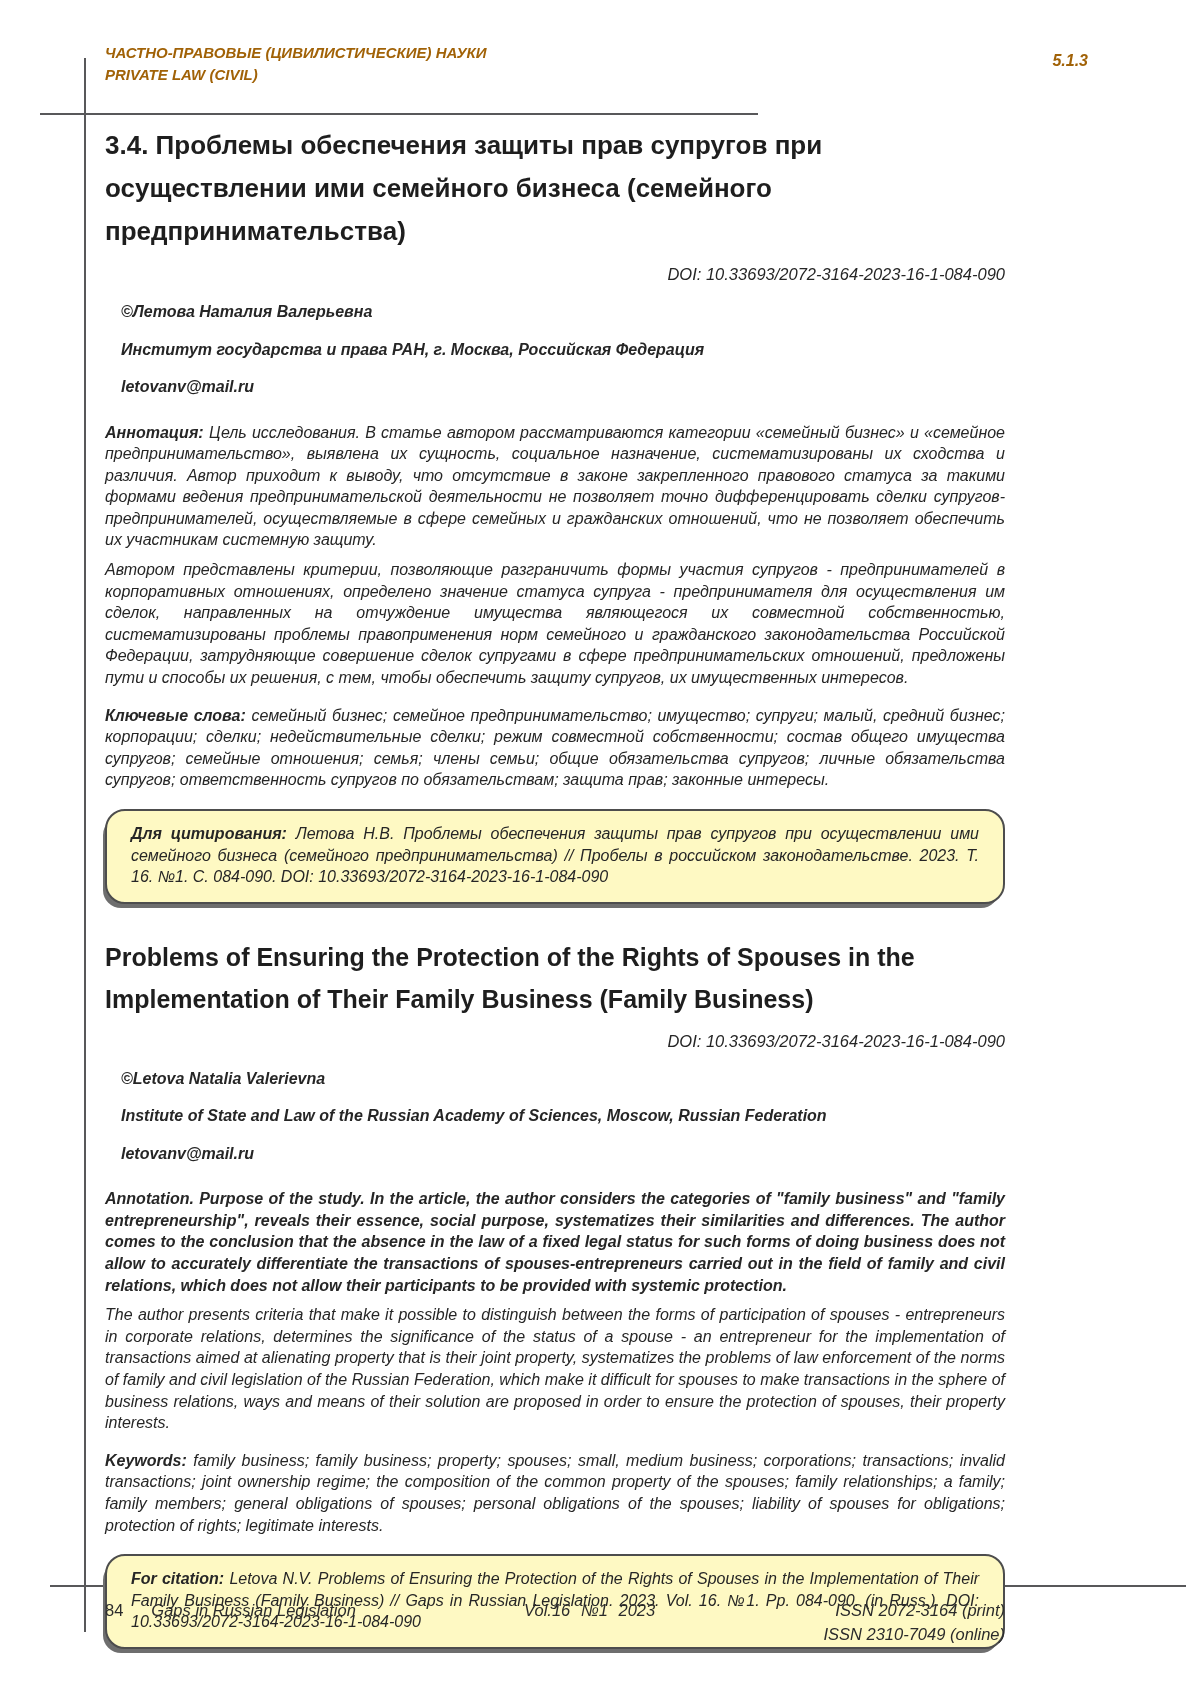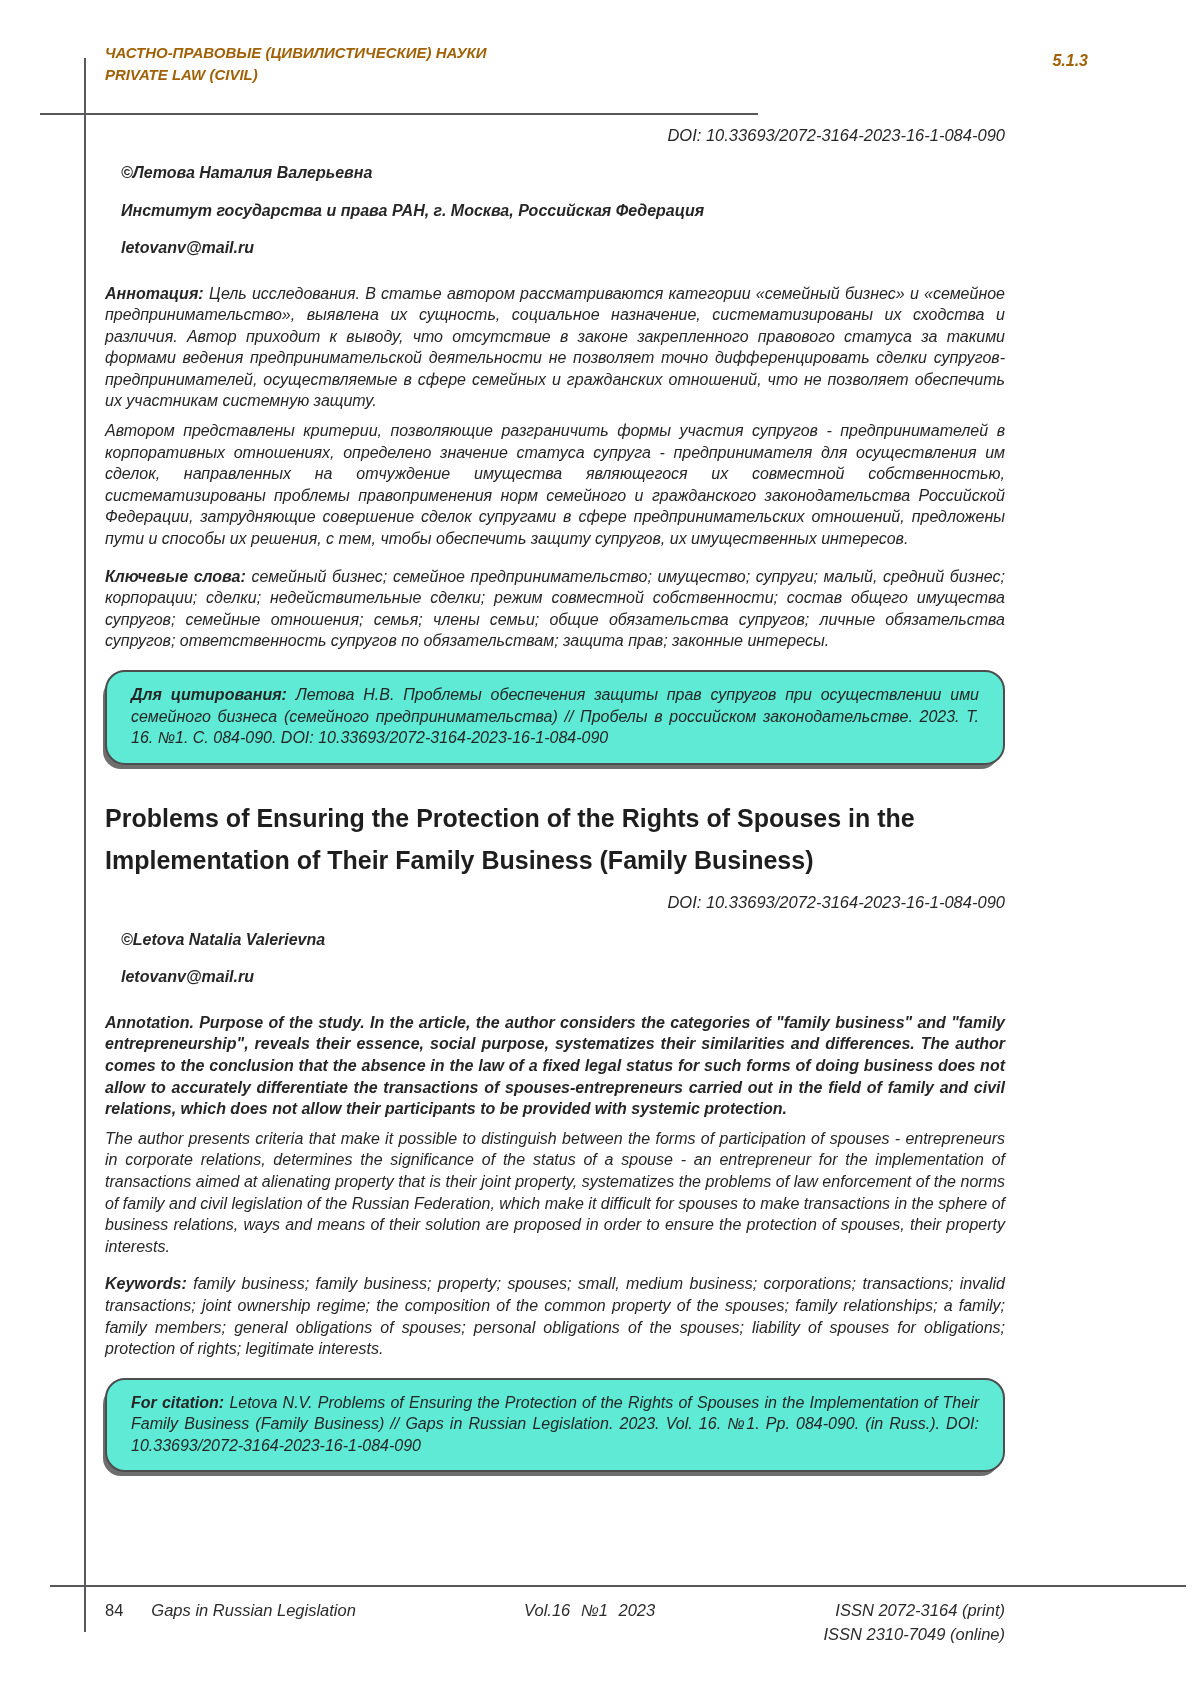--- a/index.html
+++ b/index.html
@@ -35,21 +35,21 @@
 
   .para{
     font-style:italic;font-size:16px;line-height:21.6px;
     text-align:justify;margin:0 0 8px 0;
   }
   .para.gap-after{margin-bottom:16px;}
   .lead{font-weight:bold;}
   .bold-para{font-weight:bold;}
 
   .cite-box{
-    background:#5eead4;border:2px solid #4d4d4d;border-radius:20px;
+    background:#fef9c3;border:2px solid #4d4d4d;border-radius:20px;
     padding:12px 24px 14px 24px;margin:18px 0 30px 0;
     box-shadow:-4px 6px 0 -2px #6e6e6e;
   }
   .cite-box .para{margin:0;}
 
   .footer{
     position:absolute;left:105px;top:1598px;width:900px;
     display:flex;justify-content:space-between;align-items:flex-start;
     font-size:16.5px;line-height:24px;color:#2b2b2b;
   }
@@ -71,20 +71,21 @@
   <header class="header">
     <div class="rubric">
       <div>ЧАСТНО-ПРАВОВЫЕ (ЦИВИЛИСТИЧЕСКИЕ) НАУКИ</div>
       <div>PRIVATE LAW (CIVIL)</div>
     </div>
     <div class="code">5.1.3</div>
   </header>
 
   <main class="content">
 
+    <h1 class="title-ru">3.4. Проблемы обеспечения защиты прав супругов при осуществлении ими семейного бизнеса (семейного предпринимательства)</h1>
 
     <div class="doi">DOI: 10.33693/2072-3164-2023-16-1-084-090</div>
 
     <div class="authors">
       <div>©Летова Наталия Валерьевна</div>
       <div>Институт государства и права РАН, г. Москва, Российская Федерация</div>
       <div>letovanv@mail.ru</div>
     </div>
 
     <p class="para">
@@ -105,20 +106,21 @@
         <span>Летова Н.В. Проблемы обеспечения защиты прав супругов при осуществлении ими семейного бизнеса (семейного предпринимательства) // Пробелы в российском законодательстве. 2023. Т. 16. №1. С. 084-090. DOI: 10.33693/2072-3164-2023-16-1-084-090</span>
       </p>
     </div>
 
     <h2 class="title-en">Problems of Ensuring the Protection of the Rights of Spouses in the Implementation of Their Family Business (Family Business)</h2>
 
     <div class="doi">DOI: 10.33693/2072-3164-2023-16-1-084-090</div>
 
     <div class="authors">
       <div>©Letova Natalia Valerievna</div>
+      <div>Institute of State and Law of the Russian Academy of Sciences, Moscow, Russian Federation</div>
       <div>letovanv@mail.ru</div>
     </div>
 
     <p class="para bold-para">
       <span class="lead">Annotation.</span>
       <span>Purpose of the study. In the article, the author considers the categories of "family business" and "family entrepreneurship", reveals their essence, social purpose, systematizes their similarities and differences. The author comes to the conclusion that the absence in the law of a fixed legal status for such forms of doing business does not allow to accurately differentiate the transactions of spouses-entrepreneurs carried out in the field of family and civil relations, which does not allow their participants to be provided with systemic protection.</span>
     </p>
 
     <p class="para gap-after">The author presents criteria that make it possible to distinguish between the forms of participation of spouses - entrepreneurs in corporate relations, determines the significance of the status of a spouse - an entrepreneur for the implementation of transactions aimed at alienating property that is their joint property, systematizes the problems of law enforcement of the norms of family and civil legislation of the Russian Federation, which make it difficult for spouses to make transactions in the sphere of business relations, ways and means of their solution are proposed in order to ensure the protection of spouses, their property interests.</p>
 

